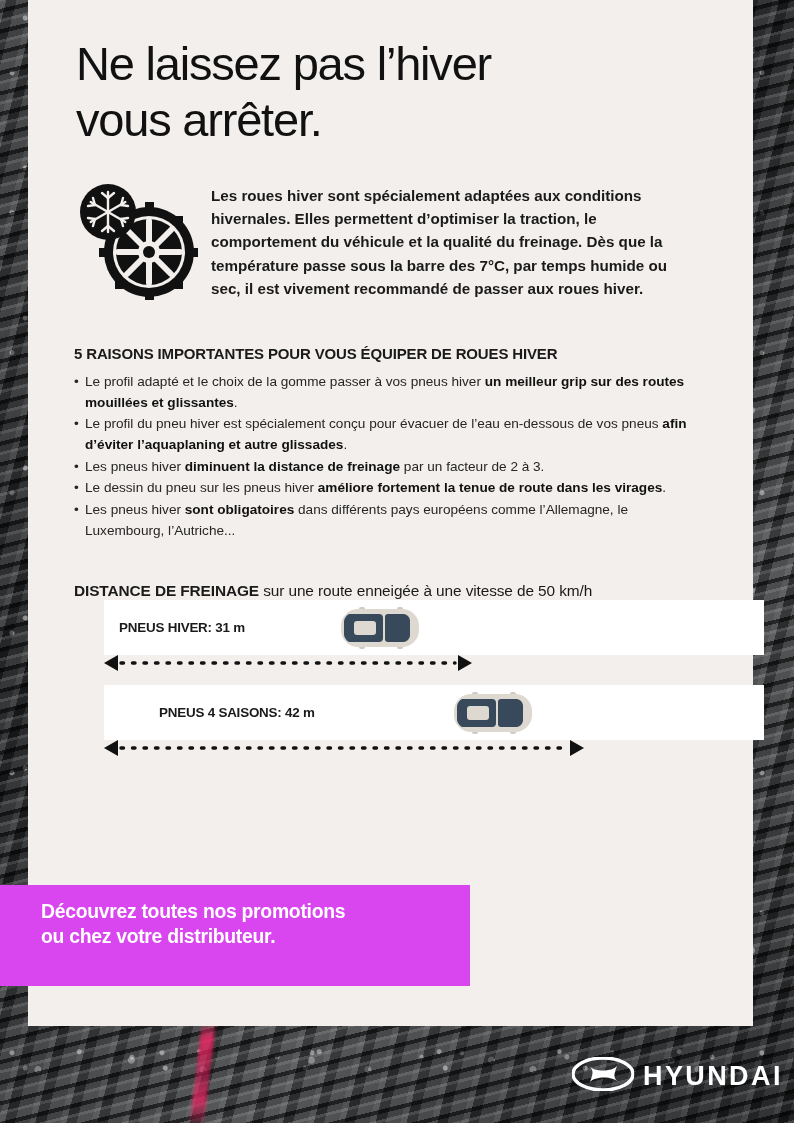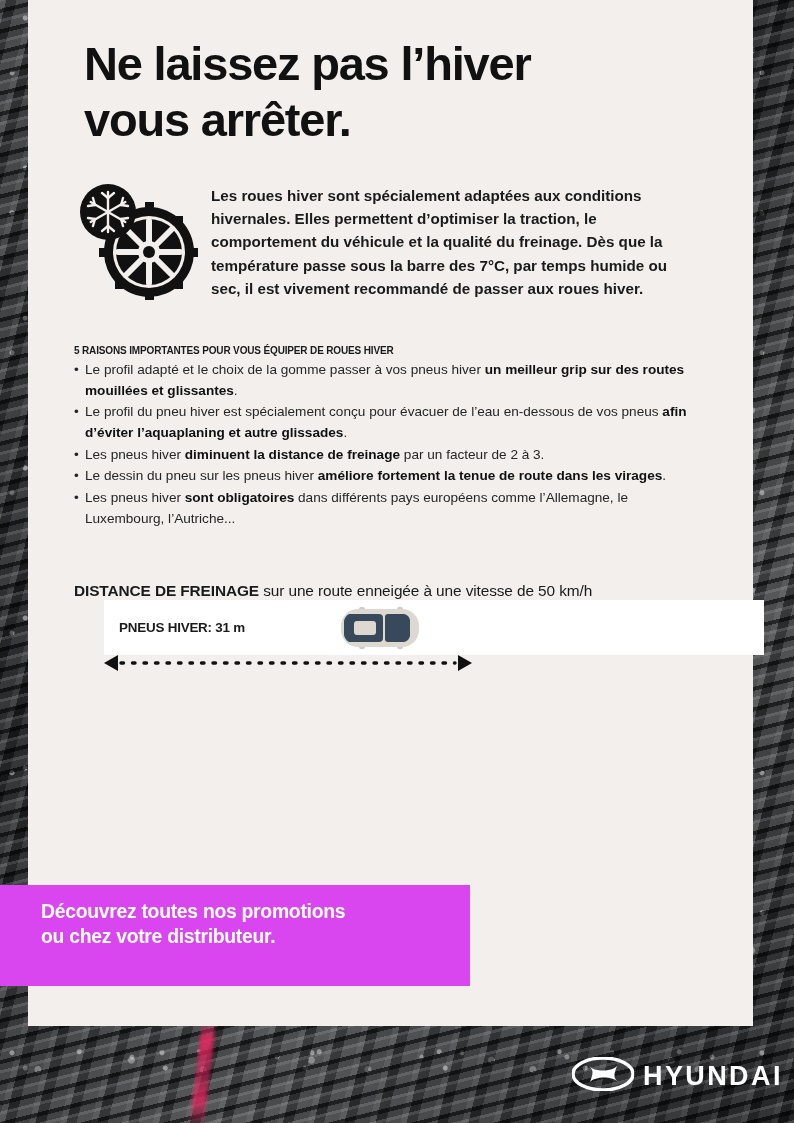--- a/index.html
+++ b/index.html
@@ -68,25 +68,24 @@
     width: 725px; height: 1026px;
     background: #f2efec;
   }
 
   
   #headline {
     position: absolute;
     left: 48px; top: 36px;
     width: 630px;
     font-size: 47px;
-    font-weight: bold;
+    font-weight: normal;
     line-height: 1.20;
     letter-spacing: -1.2px;
     color: #111111;
-    margin-left: 8px;
   }
 
   
   #intro {
     position: absolute;
     left: 48px; top: 178px;
     width: 620px;
     display: flex;
     align-items: center;
     gap: 13px;
@@ -97,25 +96,25 @@
     font-size: 15.2px;
     font-weight: bold;
     line-height: 1.52;
     color: #1a1a1a;
     padding-top: 6px;
   }
 
   
   #reasons { position: absolute; left: 46px; top: 345px; width: 625px; }
   #reasons-title {
-    font-size: 10px;
+    font-size: 15px;
     font-weight: bold;
     color: #1a1a1a;
     letter-spacing: -0.15px;
-    margin-bottom: 4px;
+    margin-bottom: 10px;
   }
   .reason-item {
     display: flex;
     font-size: 13.6px;
     line-height: 1.52;
     color: #262626;
     margin-bottom: 1px;
   }
   .reason-bullet { flex: 0 0 11px; }
   .reason-text { flex: 1; }
@@ -301,20 +300,41 @@
       </div>
       <div class="arrow-line" style="width:368px;">
         <svg viewBox="0 0 368 20" width="368" height="20" preserveAspectRatio="none">
           <polygon points="0,10 14,2 14,18" fill="#111"></polygon>
           <polygon points="368,10 354,2 354,18" fill="#111"></polygon>
           <line x1="17" y1="10" x2="351" y2="10" stroke="#111" stroke-width="3.4" stroke-dasharray="2.5 9" stroke-linecap="round"></line>
         </svg>
       </div>
     </div>
 
+    <div class="bar-row">
+      <div class="bar-white" style="width:660px;"></div>
+      <div class="bar-label" style="left:85px;">PNEUS 4 SAISONS: 42 m</div>
+      <div class="car" style="left:378px;">
+        <svg viewBox="0 0 82 44" width="82" height="44">
+          <rect x="20" y="1" width="6" height="42" rx="2" fill="#cfcac2"></rect>
+          <rect x="58" y="1" width="6" height="42" rx="2" fill="#cfcac2"></rect>
+          <rect x="2" y="3" width="78" height="38" rx="17" fill="#ddd8d0"></rect>
+          <path d="M10 8 h30 a4 4 0 0 1 4 4 v20 a4 4 0 0 1 -4 4 h-30 a10 10 0 0 1 -5 -7 v-14 a10 10 0 0 1 5 -7 z" fill="#38495c"></path>
+          <path d="M49 8 h16 a8 8 0 0 1 6 6 v16 a8 8 0 0 1 -6 6 h-16 a3 3 0 0 1 -3 -3 v-22 a3 3 0 0 1 3 -3 z" fill="#38495c"></path>
+          <rect x="15" y="15" width="22" height="14" rx="3" fill="#ddd8d0"></rect>
+        </svg>
+      </div>
+      <div class="arrow-line" style="width:480px;">
+        <svg viewBox="0 0 480 20" width="480" height="20" preserveAspectRatio="none">
+          <polygon points="0,10 14,2 14,18" fill="#111"></polygon>
+          <polygon points="480,10 466,2 466,18" fill="#111"></polygon>
+          <line x1="17" y1="10" x2="463" y2="10" stroke="#111" stroke-width="3.4" stroke-dasharray="2.5 9" stroke-linecap="round"></line>
+        </svg>
+      </div>
+    </div>
 
   </div>
 </div>
 
 <div id="promo">
   <div id="promo-text">
     <div>Découvrez toutes nos promotions</div>
     <div>ou chez votre distributeur.</div>
   </div>
 </div>

